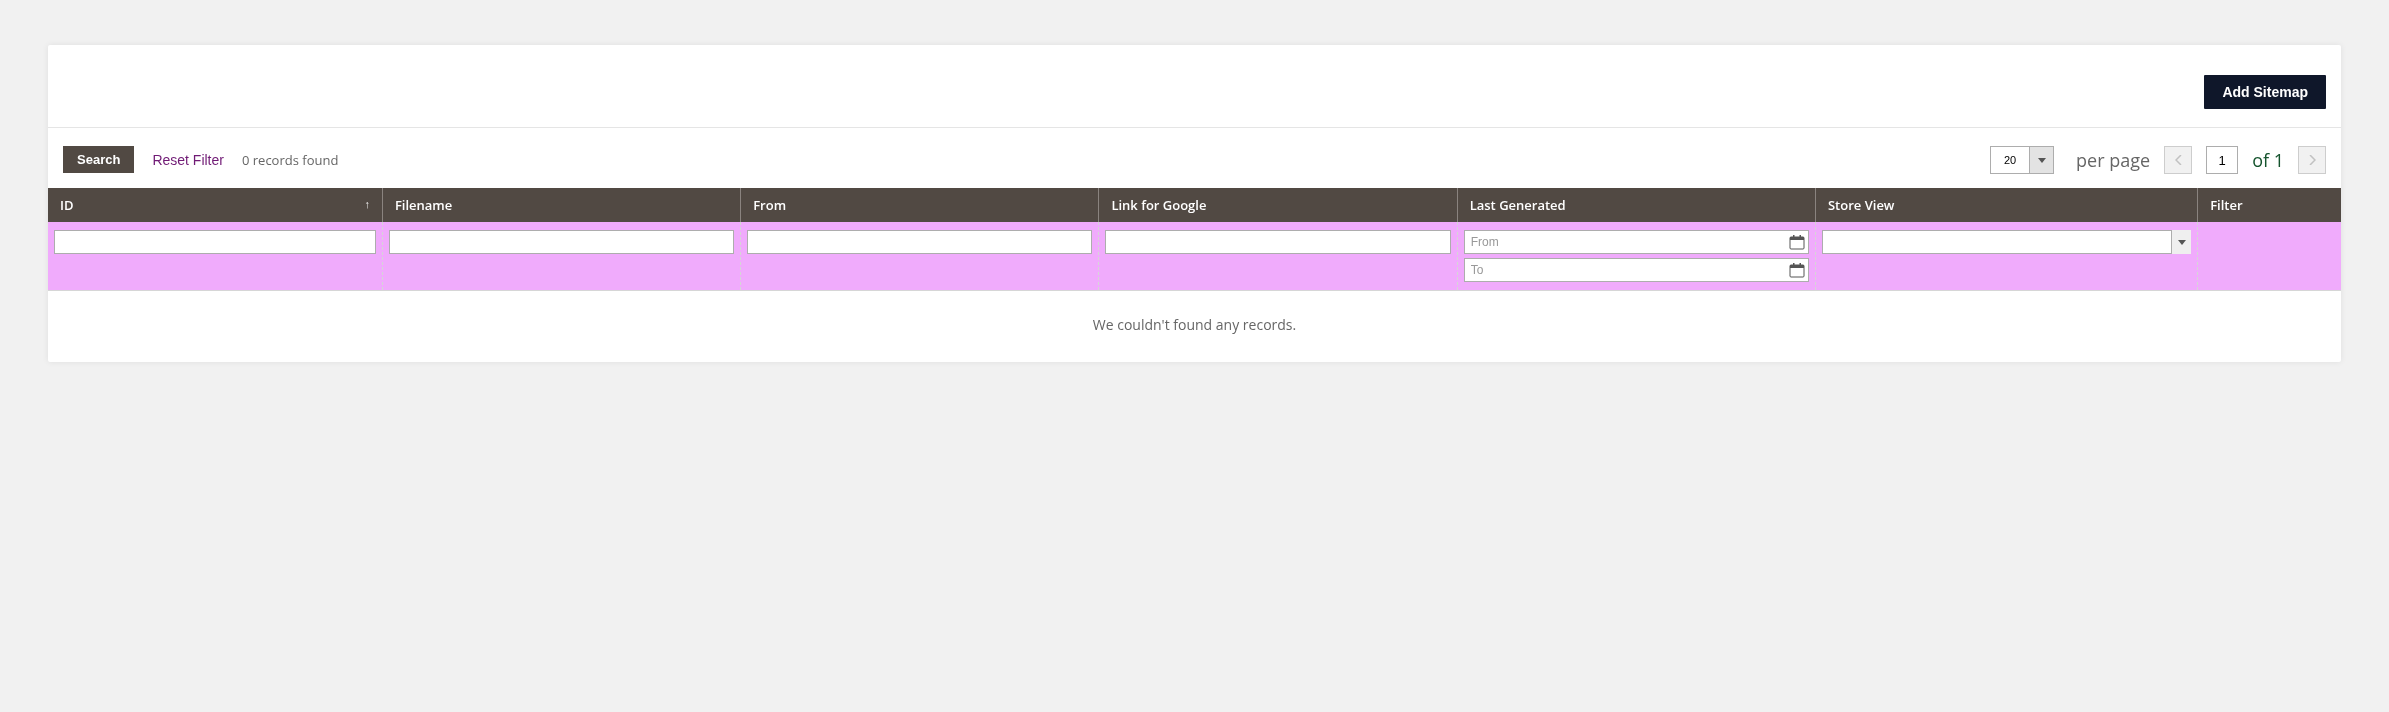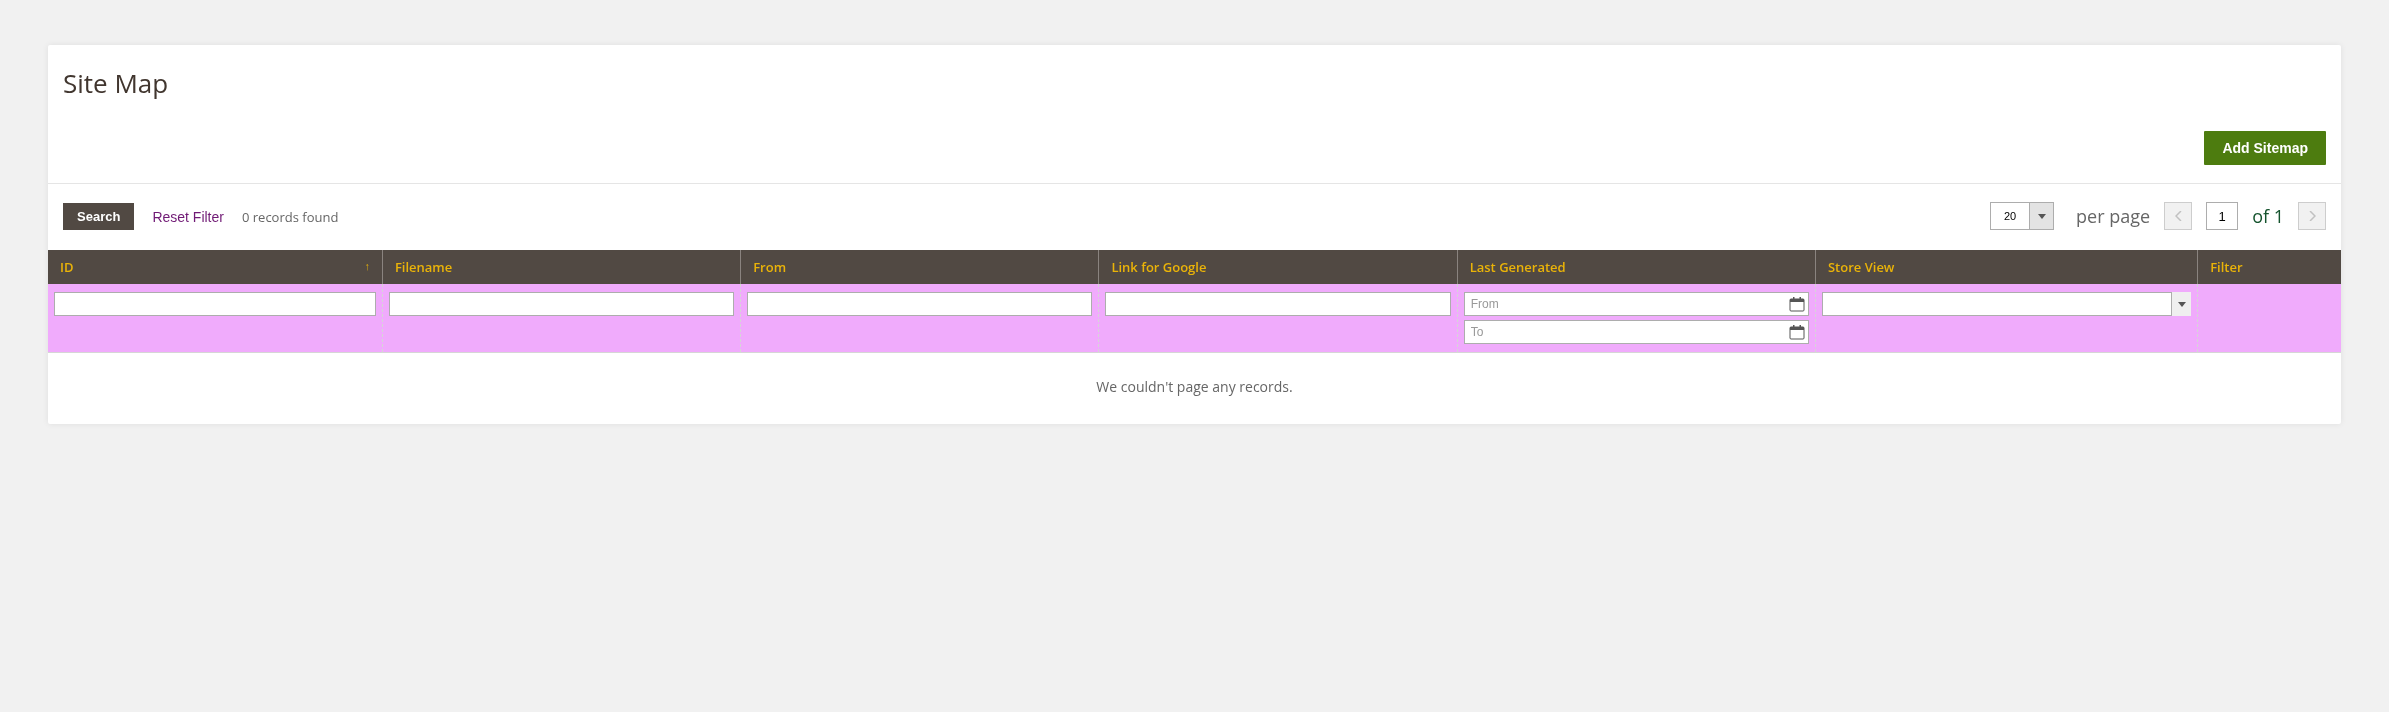--- a/index.html
+++ b/index.html
@@ -24,35 +24,35 @@
   font-weight: 400;
   color: #41362f;
 }
 .toolbar-top {
   border-bottom: 1px solid #e5e5e5;
   padding: 30px 15px 18px 15px;
   display: flex;
   justify-content: flex-end;
 }
 .btn-primary {
-  background: #4d7c0f;
+  background: #0f172a;
   color: #fff;
   border: none;
   padding: 9px 18px;
   font-size: 14px;
   font-weight: 600;
   cursor: pointer;
   border-radius: 1px;
 }
 
 .grid-controls {
   display: flex;
   justify-content: space-between;
-  align-items: flex-end;
-  padding: 18px 15px 20px 15px;
+  align-items: flex-start;
+  padding: 18px 15px 14px 15px;
 }
 .grid-controls-left {
   display: flex;
   align-items: center;
   gap: 18px;
 }
 .btn-search {
   background: #514943;
   color: #fff;
   border: none;
@@ -122,21 +122,21 @@
   font-size: 13px;
 }
 .pager-of { color: #14532d; font-size: 18px; }
 
 .grid-table {
   width: 100%;
   border-collapse: collapse;
 }
 .grid-table thead th {
   background: #514943;
-  color: #eab308;
+  color: #ffffff;
   font-size: 13px;
   font-weight: 600;
   text-align: left;
   padding: 8px 12px;
   border-left: 1px solid #8a837f;
 }
 .grid-table thead th:first-child { border-left: none; }
 .sort-arrow {
   float: right;
   font-size: 11px;
@@ -211,23 +211,20 @@
 .col-link { width: 15%; }
 .col-last { width: 15%; }
 .col-store { width: 16%; }
 .col-action { width: 6%; }
 </style>
 </head>
 <body>
 
 <div class="page-container">
 
-  <div class="page-header">
-    <h1 class="page-title">Site Map</h1>
-  </div>
 
   <div class="toolbar-top">
     <button class="btn-primary">Add Sitemap</button>
   </div>
 
   <div class="grid-controls">
     <div class="grid-controls-left">
       <button class="btn-search">Search</button>
       <button class="btn-reset">Reset Filter</button>
       <span class="records-found">0 records found</span>
@@ -313,19 +310,19 @@
               <svg width="8" height="5" viewBox="0 0 8 5">
                   <path d="M0 0 L8 0 L4 5 Z" fill="#555"></path>
                 </svg>
             </div>
           </div>
         </td>
         <td></td>
       </tr>
       <tr>
         <td colspan="7">
-          <div class="no-records">We couldn't page any records.</div>
+          <div class="no-records">We couldn't found any records.</div>
         </td>
       </tr>
     </tbody>
   </table>
 
 </div>
 
 </body></html>

